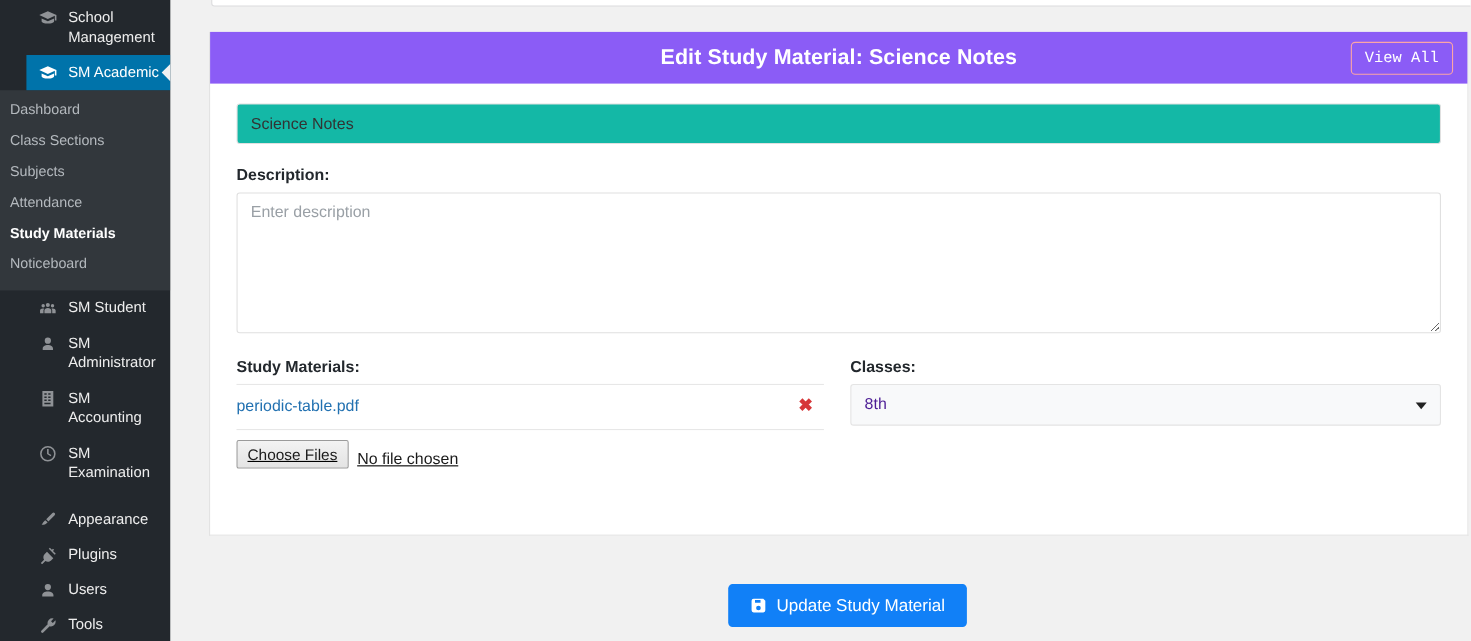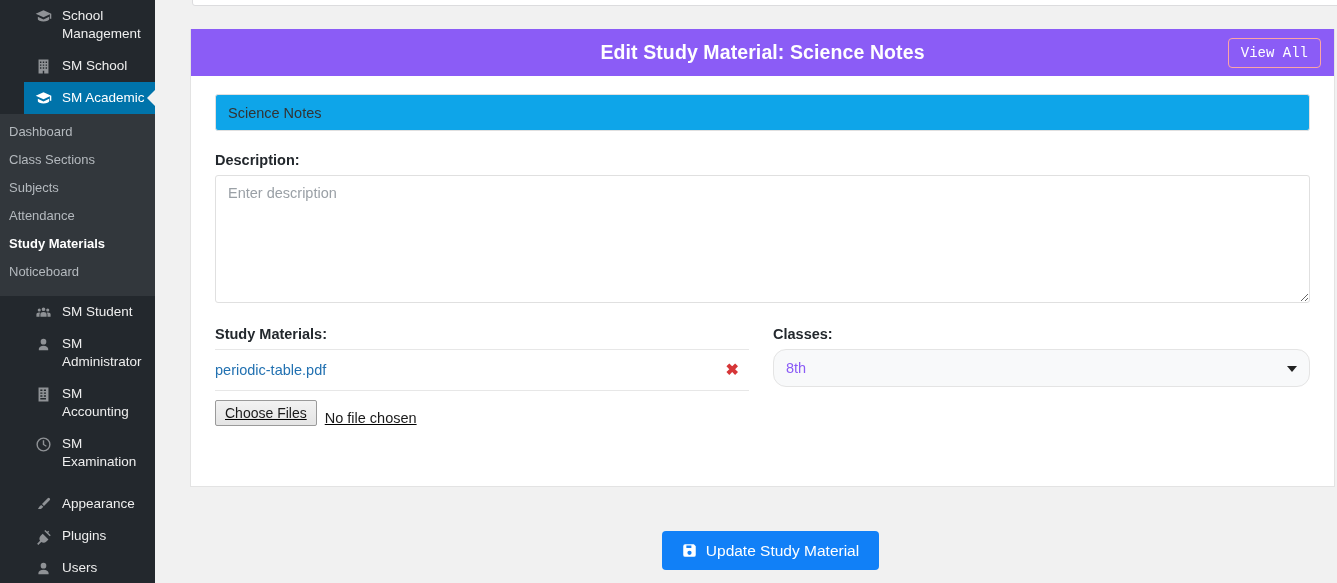--- a/index.html
+++ b/index.html
@@ -104,21 +104,21 @@
   .field-label {
     font-size: 14.5px; color: #23282d; font-weight: bold;
     margin-bottom: 7px; display: block;
   }
   .req { color: #e2401c; font-weight: bold; margin-right: 2px; }
 
   .text-input {
     display: block; width: 100%; height: 37px;
     padding: 6px 12px;
     border: 1px solid #e0e0e0; border-radius: 3px;
-    background: #0ea5e9; color: #333; font-family: inherit; font-size: 14.5px;
+    background: #14b8a6; color: #333; font-family: inherit; font-size: 14.5px;
     outline: none;
   }
   .text-input::placeholder { color: #9aa0a6; }
 
   .gap { height: 21px; }
 
   .ta-input {
     display: block; width: 100%; height: 128px;
     padding: 9px 12px;
     border: 1px solid #e0e0e0; border-radius: 3px;
@@ -153,23 +153,23 @@
     border-radius: 2px;
     padding: 3px 9px;
     font-family: inherit; font-size: 14px; color: #1a1a1a;
     cursor: pointer; line-height: 18px;
   }
   .file-status { font-size: 14.5px; color: #1a1a1a; margin-left: 8px; }
 
   .select-wrap { position: relative; margin-top: 3px; }
   .select-box {
     width: 100%; height: 38px;
-    background: #f8f9fa; border: 1px solid #e4e4e4; border-radius: 13px;
+    background: #f8f9fa; border: 1px solid #e4e4e4; border-radius: 3px;
     padding: 7px 30px 7px 12px;
-    font-family: inherit; font-size: 14.5px; color: #8b5cf6;
+    font-family: inherit; font-size: 14.5px; color: #4c1d95;
     appearance: none; -webkit-appearance: none; outline: none; cursor: pointer;
   }
   .select-caret {
     position: absolute; right: 13px; top: 50%; margin-top: -2px;
     width: 0; height: 0;
     border-left: 5px solid transparent; border-right: 5px solid transparent;
     border-top: 6px solid #222; pointer-events: none;
   }
 
   .spacer-bottom { height: 34px; }
@@ -197,28 +197,20 @@
 
       <div class="menu-item">
         <span class="mi-ico">
           <svg class="ico-svg" viewBox="0 0 24 24">
               <path d="M12 3 1 8l11 5 9-4.1V15h2V8L12 3zM4 12.5V16c0 1.7 3.6 3 8 3s8-1.3 8-3v-3.5l-8 3.6-8-3.6z"></path>
             </svg>
         </span>
         <span class="mi-label">School Management</span>
       </div>
 
-      <div class="menu-item">
-        <span class="mi-ico">
-          <svg class="ico-svg" viewBox="0 0 24 24">
-              <path d="M5 2h14v20h-6v-4h-2v4H5V2zm2 3v2h2V5H7zm4 0v2h2V5h-2zm4 0v2h2V5h-2zM7 9v2h2V9H7zm4 0v2h2V9h-2zm4 0v2h2V9h-2zM7 13v2h2v-2H7zm4 0v2h2v-2h-2zm4 0v2h2v-2h-2z"></path>
-            </svg>
-        </span>
-        <span class="mi-label">SM School</span>
-      </div>
 
       <div class="menu-item active">
         <span class="mi-ico">
           <svg class="ico-svg" viewBox="0 0 24 24">
               <path d="M12 3 1 8l11 5 9-4.1V15h2V8L12 3zM4 12.5V16c0 1.7 3.6 3 8 3s8-1.3 8-3v-3.5l-8 3.6-8-3.6z"></path>
             </svg>
         </span>
         <span class="mi-label">SM Academic</span>
       </div>
     </div>

